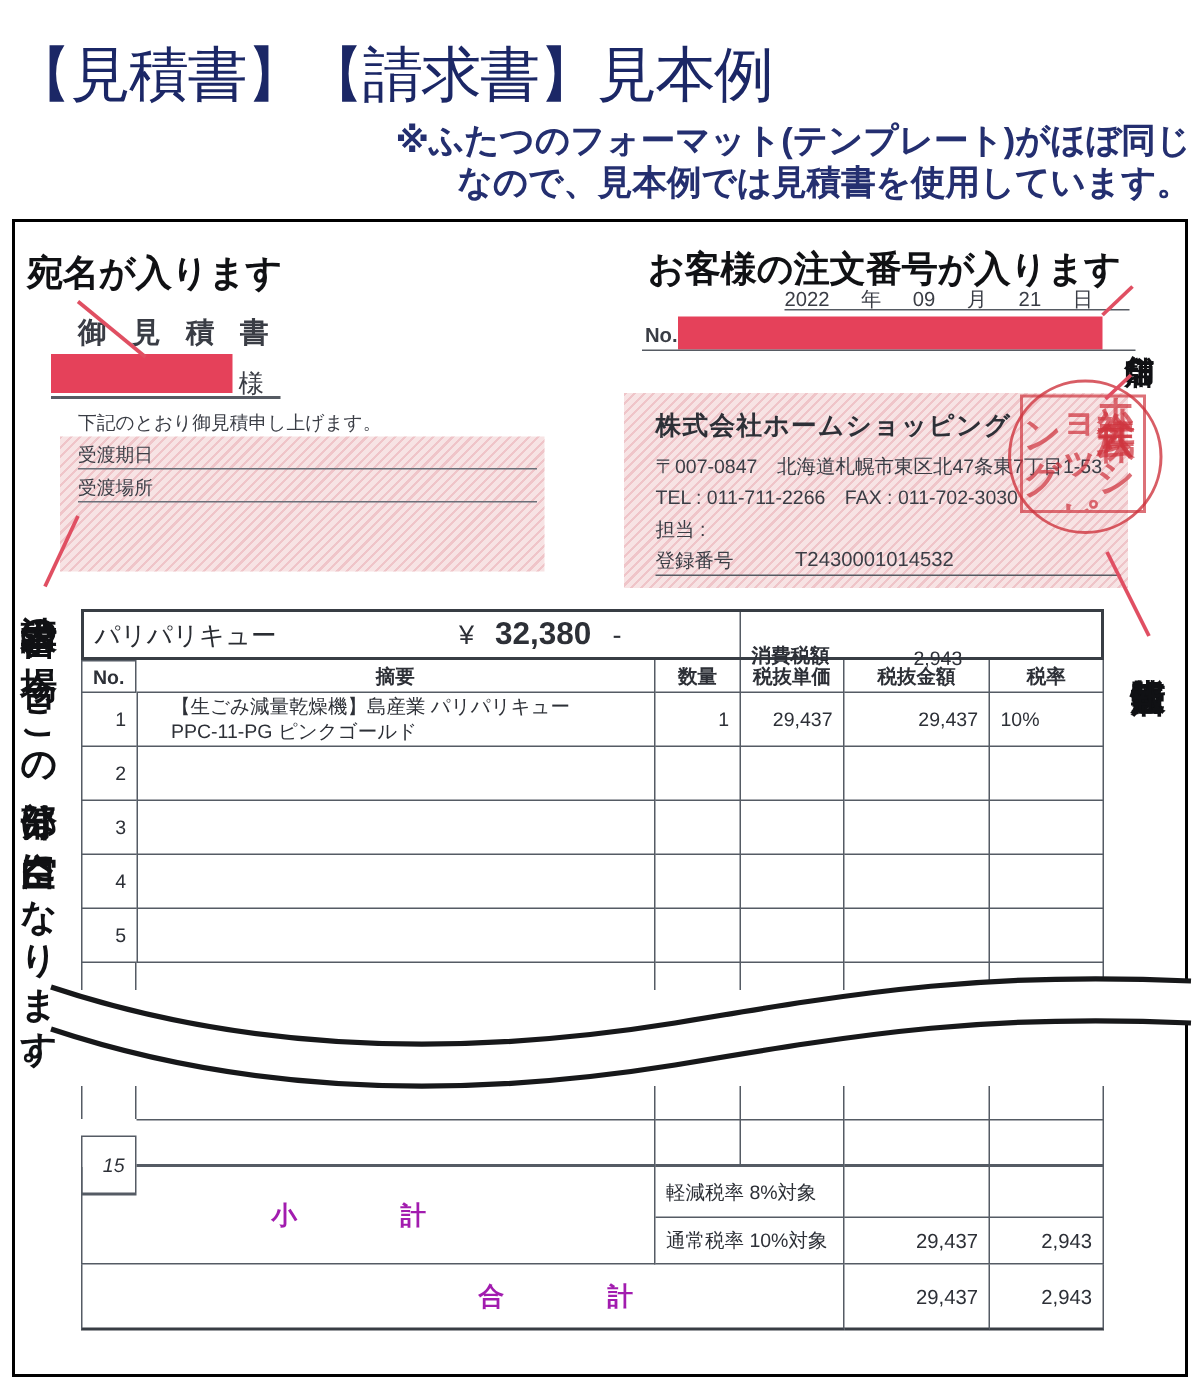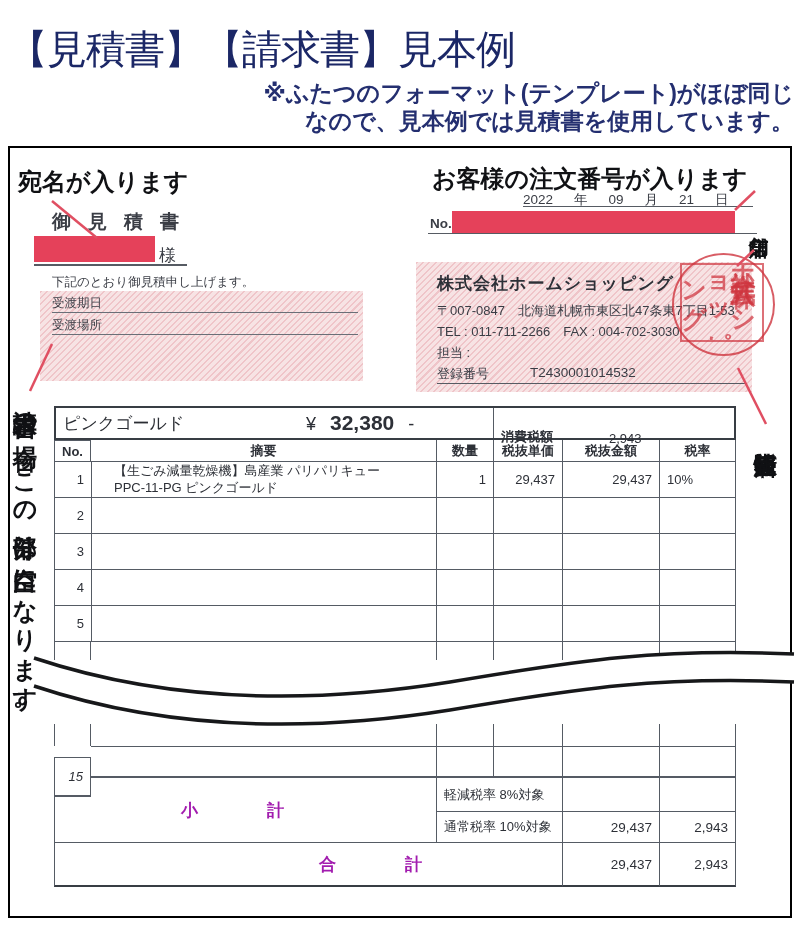--- a/index.html
+++ b/index.html
@@ -87,34 +87,34 @@
   <span>日</span>
 </div>
 <div class="abs thinline" style="left:523px;top:192px;width:230px;height:14px;"></div>
 <div class="abs" style="left:430px;top:216px;font-size:13.5px;color:#3a3d45;font-weight:600;">No.</div>
 <div class="abs redbox" style="left:452px;top:211px;width:283px;height:22px;"></div>
 <div class="abs thinline" style="left:428px;top:219px;width:329px;height:14px;"></div>
 
 <div class="abs pinkbox" style="left:416px;top:262px;width:336px;height:130px;"></div>
 <div class="abs company" style="left:437px;top:272px;">株式会社ホームショッピング</div>
 <div class="abs info" style="left:437px;top:302px;">〒007-0847　北海道札幌市東区北47条東7丁目1-53</div>
-<div class="abs info" style="left:437px;top:323px;">TEL : 011-711-2266　FAX : 004-702-3030</div>
+<div class="abs info" style="left:437px;top:323px;">TEL : 011-711-2266　FAX : 011-702-3030</div>
 <div class="abs info" style="left:437px;top:344px;">担当 :</div>
 <div class="abs info" style="left:437px;top:365px;">登録番号</div>
 <div class="abs info" style="left:530px;top:365px;font-size:13.5px;">T2430001014532</div>
 <div class="abs thinline" style="left:437px;top:369px;width:310px;height:14px;"></div>
 
 <div class="abs stamp-square">
   <span>株式会社ホームショッピング</span>
 </div>
 <div class="abs stamp-circle"></div>
 
 <div class="cell outer" style="left:54px;top:406px;width:682px;height:34px;"></div>
 <div class="cell bR" style="left:56px;top:408px;width:438px;height:30px;">
-  <span class="sum-label padL">ピンクゴールド</span>
+  <span class="sum-label padL">パリパリキュー</span>
   <span style="position:absolute;left:250px;display:flex;gap:14px;align-items:baseline;">
     <span style="font-size:18px;">¥</span>
     <span style="font-size:21px;font-weight:600;">32,380</span>
     <span style="font-size:18px;">-</span>
   </span>
 </div>
 <div class="cell" style="left:494px;top:416px;width:240px;height:30px;align-items:flex-end;">
   <span class="padL" style="font-weight:600;">消費税額</span>
   <span style="position:absolute;left:115px;">2,943</span>
 </div>

